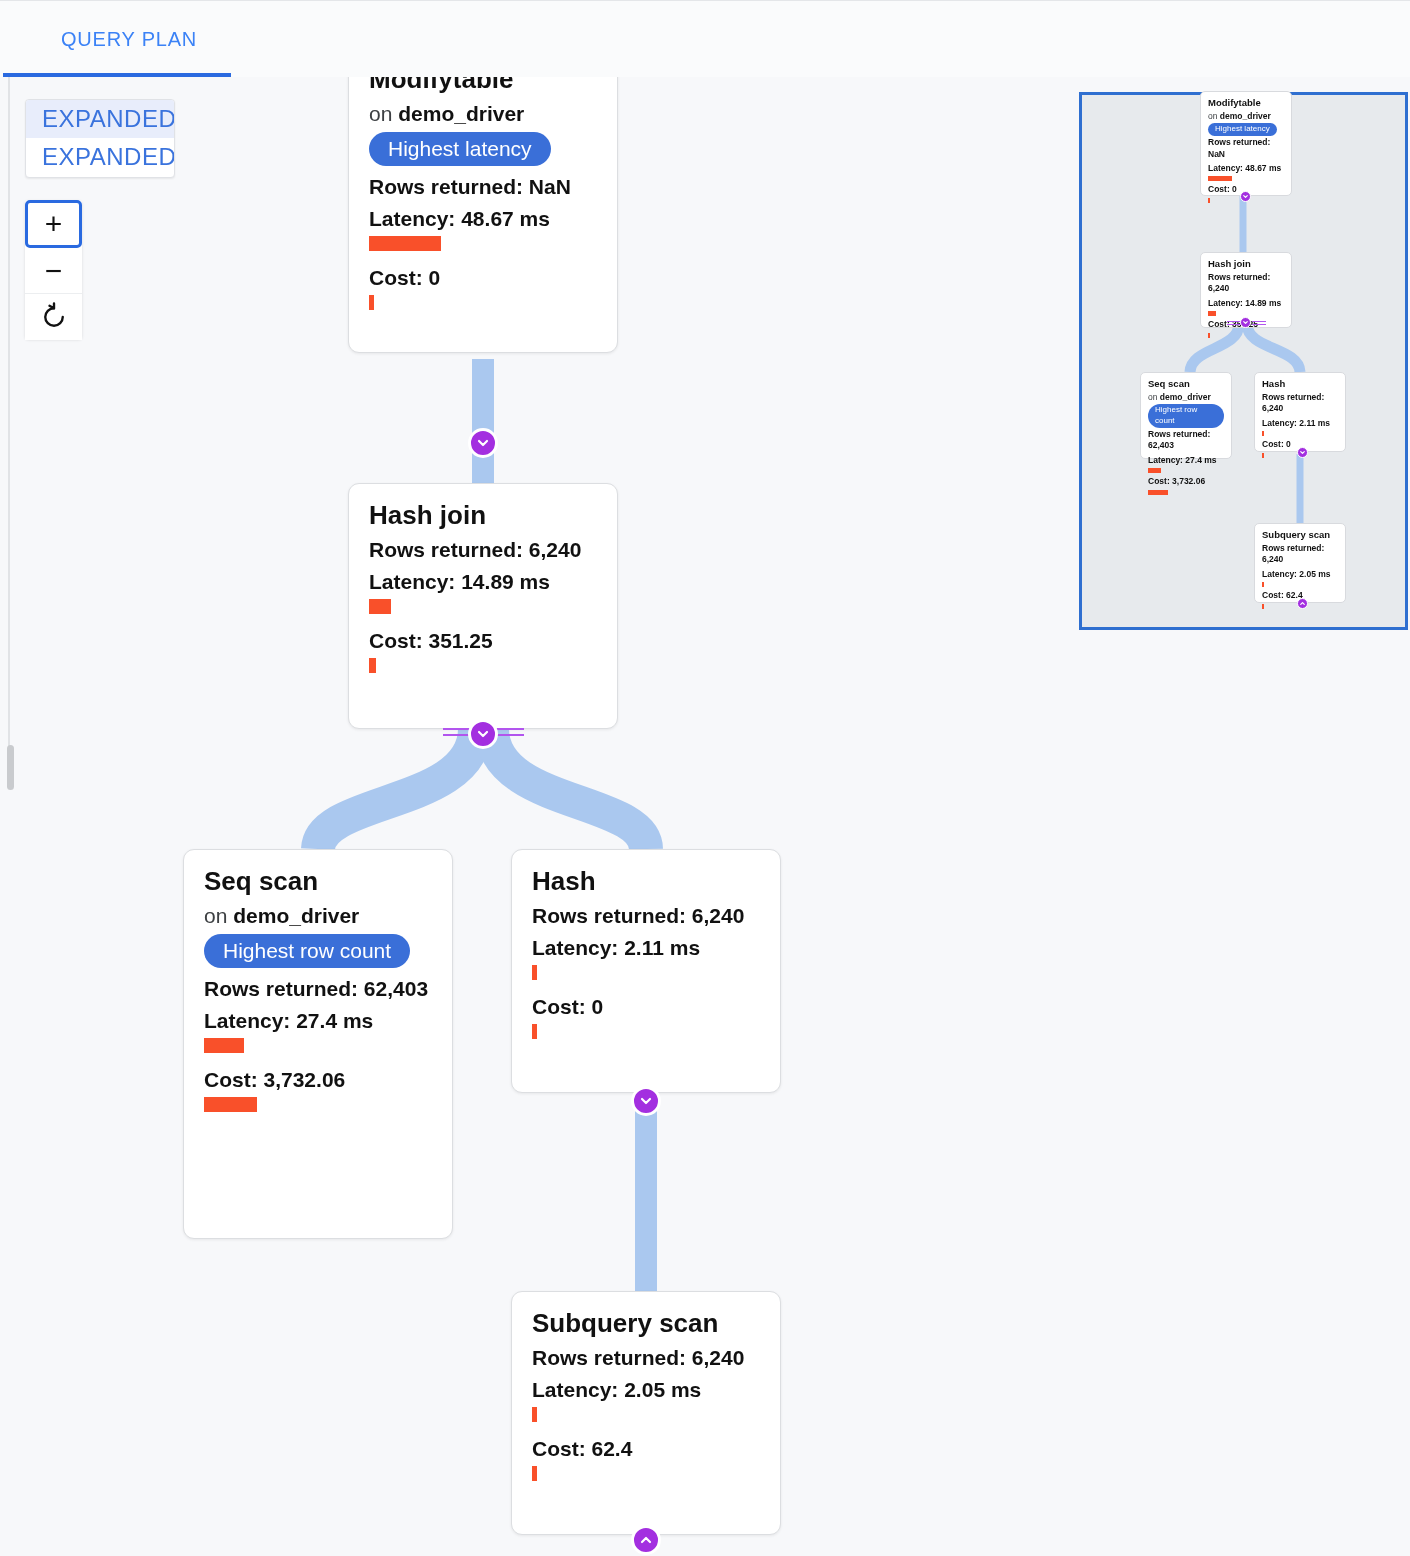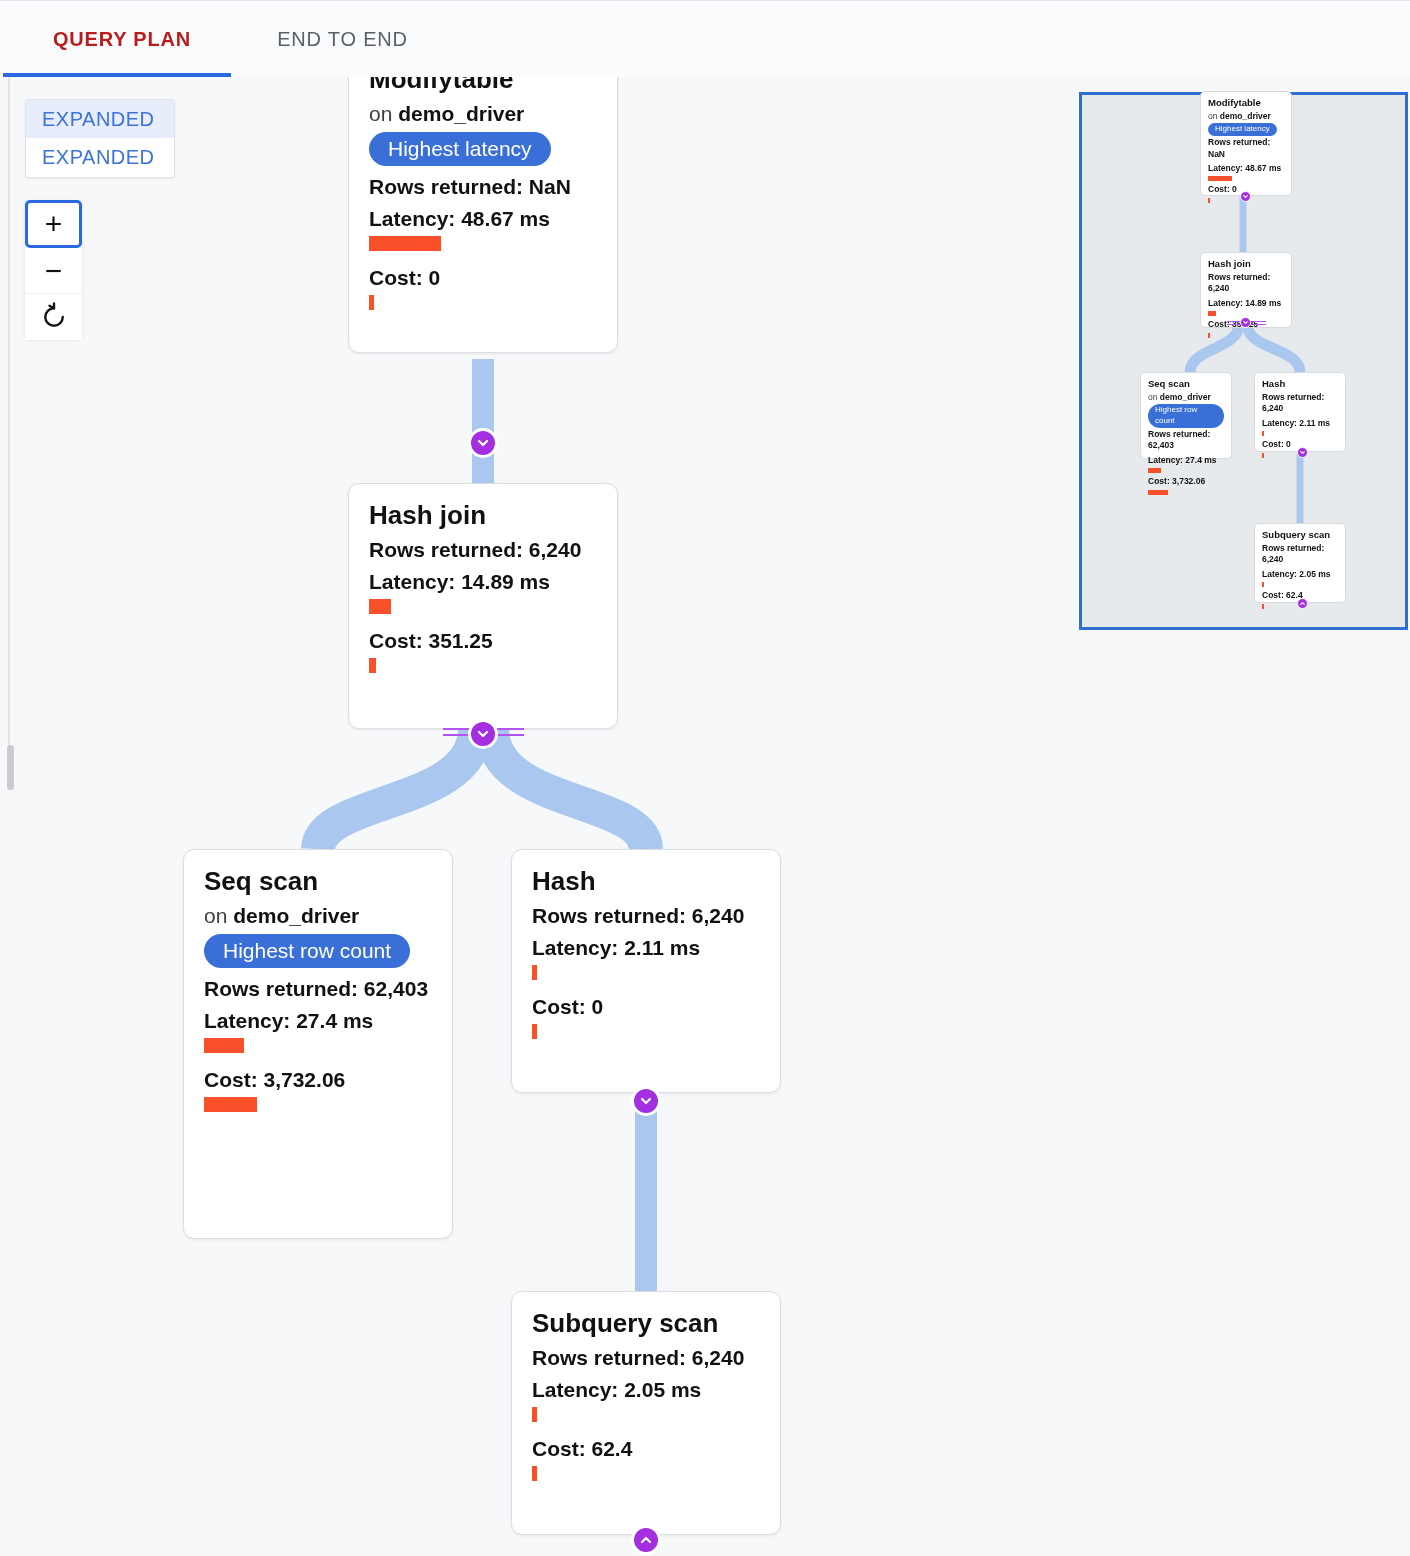--- a/index.html
+++ b/index.html
@@ -17,21 +17,21 @@
     background:#fafbfc;
     border-top:1px solid #e4e6e9;
     box-sizing:border-box;
   }
   .tab{
     position:absolute;top:0;height:77px;
     display:flex;align-items:center;justify-content:center;
     font-size:20px;letter-spacing:.8px;font-weight:500;
     cursor:pointer;user-select:none;
   }
-  #tab-query-plan{left:8px;width:228px;color:#b91c1c;font-weight:bold;}
+  #tab-query-plan{left:15px;width:228px;color:#3b82f6;}
   #tab-end-to-end{left:231px;width:223px;color:#5b5f66;}
   #tab-underline{
     position:absolute;left:3px;top:72px;width:228px;height:5px;
     background:#2a6ae0;
   }
 
   
   #canvas{
     position:absolute;left:0;top:77px;width:1410px;height:1479px;
     background:#f7f8fa;overflow:hidden;
@@ -47,21 +47,21 @@
 
   
   #mode-toggle{
     position:absolute;left:25px;top:22px;width:148px;height:77px;
     background:#ffffff;border:1px solid #e0e2e6;border-radius:4px;
     box-shadow:0 1px 2px rgba(0,0,0,.07);
     overflow:hidden;
   }
   .mode-opt{
     height:38px;display:flex;align-items:center;padding-left:16px;
-    font-size:20px;color:#3a73dd;letter-spacing:.5px;cursor:pointer;user-select:none;
+    font-size:24px;color:#3a73dd;letter-spacing:.5px;cursor:pointer;user-select:none;
   }
   .mode-opt.sel{background:#e8edfb;}
 
   
   #zoom-controls{
     position:absolute;left:25px;top:123px;width:57px;height:139px;
     background:#ffffff;border-radius:4px;
     box-shadow:0 1px 3px rgba(0,0,0,.13);
   }
   .zbtn{
@@ -129,23 +129,20 @@
     display:flex;align-items:center;justify-content:center;z-index:6;
   }
   .m-multi{position:absolute;height:6px;z-index:5;}
 </style>
 </head>
 <body>
 
 <div id="tabbar">
   <div class="tab" id="tab-query-plan">
     <span>QUERY PLAN</span>
-  </div>
-  <div class="tab" id="tab-end-to-end">
-    <span>END TO END</span>
   </div>
   <div id="tab-underline"></div>
 </div>
 
 <div id="canvas">
 
   <div id="left-rail"></div>
   <div id="left-scrollbar"></div>
 
   <div id="mode-toggle">

